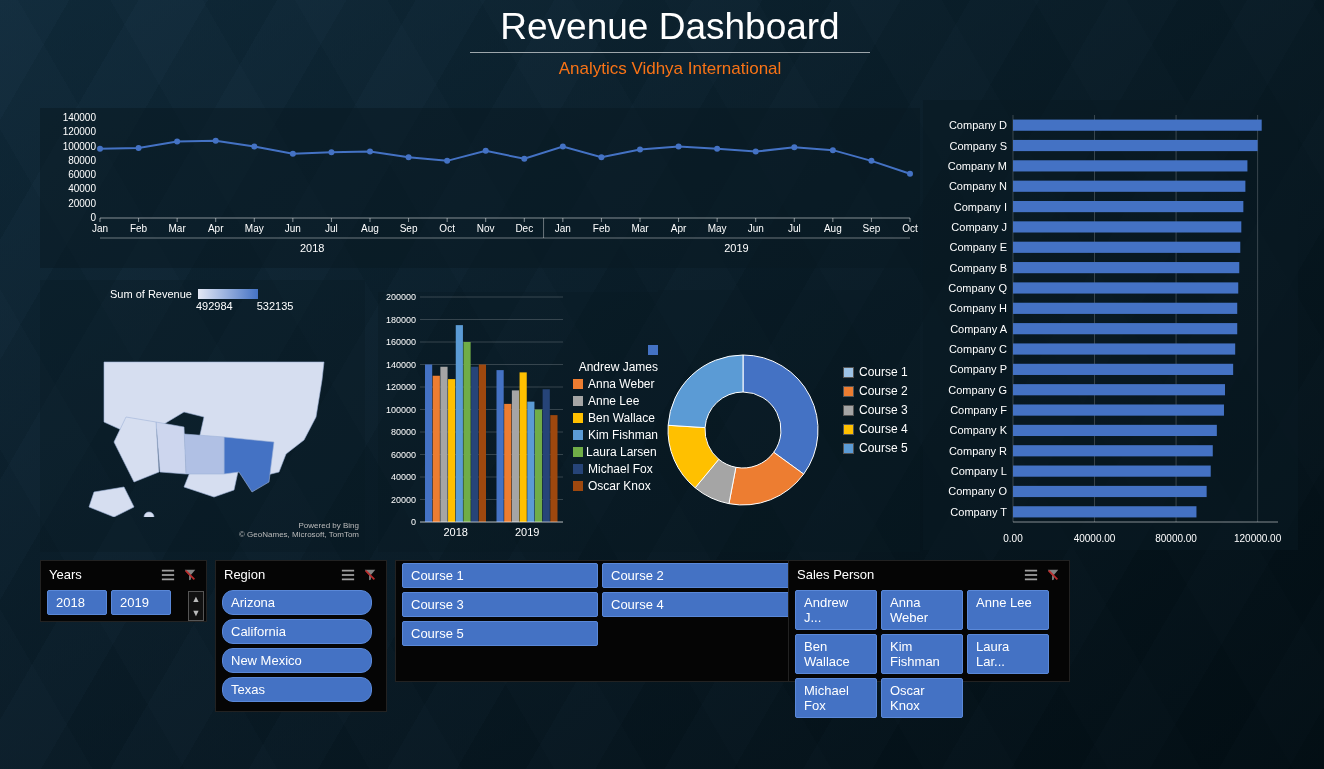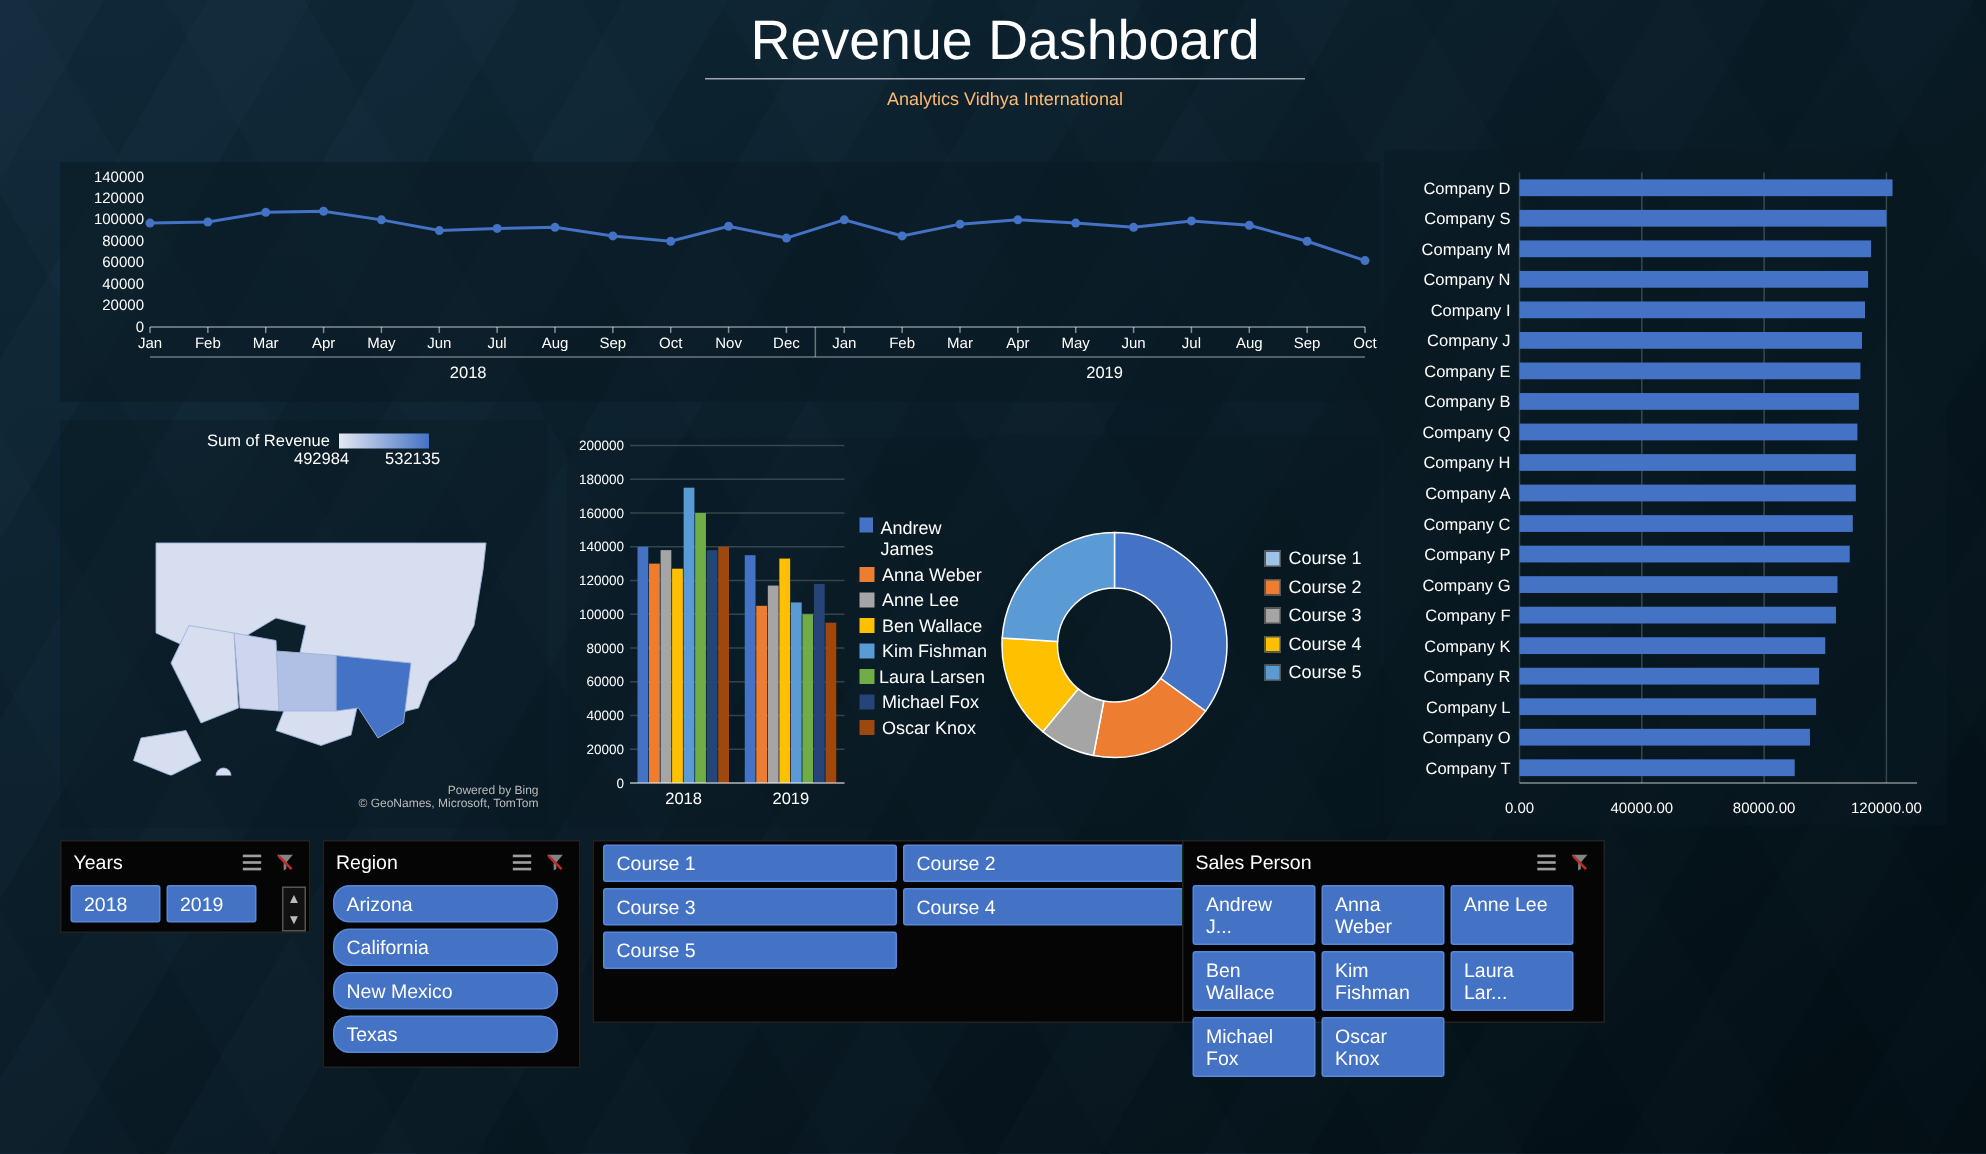--- a/index.html
+++ b/index.html
@@ -18,21 +18,21 @@
     width:1324px;height:769px;overflow:hidden;position:relative;
     background:
       linear-gradient(135deg, rgba(10,30,45,.75), rgba(0,10,15,.9)),
       repeating-linear-gradient(120deg, rgba(70,110,140,.25) 0 60px, rgba(20,40,50,.15) 60px 120px),
       repeating-linear-gradient(60deg, rgba(90,120,150,.15) 0 80px, rgba(10,20,30,.1) 80px 160px),
       linear-gradient(#245568, #19323d);
   }
   .layer{position:absolute;}
   .title-wrap{left:470px;top:6px;text-align:center;width:400px;}
   .title{font-size:37px;font-weight:300;color:#fff;border-bottom:1px solid rgba(255,255,255,.6);padding:0 4px 4px;}
-  .subtitle{font-size:12px;margin-top:6px;color:#fdba74;}
+  .subtitle{font-size:17px;margin-top:6px;color:#f97316;}
   .panel{background:var(--panel);}
   
   .line-panel{left:40px;top:108px;width:880px;height:160px;background:var(--panel2);}
   
   .map-panel{left:40px;top:280px;width:325px;height:272px;}
   
   .gbar-panel{left:378px;top:292px;width:280px;height:260px;}
   
   .donut-panel{left:658px;top:290px;width:262px;height:262px;}
   
@@ -141,21 +141,21 @@
       <text x="870" y="124" text-anchor="middle" font-size="10" fill="#fff">Oct</text>
       <line x1="870" y1="110" x2="870" y2="114" stroke="rgba(255,255,255,.5)"></line>
       <text x="272.14285714285717" y="144" text-anchor="middle" font-size="11" fill="#fff">2018</text>
       <text x="696.4285714285714" y="144" text-anchor="middle" font-size="11" fill="#fff">2019</text>
       <line x1="60" y1="130" x2="870" y2="130" stroke="rgba(255,255,255,.4)"></line>
       <line x1="503.5714285714286" y1="110" x2="503.5714285714286" y2="130" stroke="rgba(255,255,255,.4)"></line>
     </svg>
 </div>
 
 <div class="layer panel map-panel" style="padding:8px 6px;box-sizing:border-box;">
-  <div class="mini-legend" style="margin-left:92px;">
+  <div class="mini-legend" style="margin-left:64px;">
     <span>Sum of Revenue</span>
     <span class="lg-grad"></span>
   </div>
   <div class="tiny" style="margin-left:150px;display:flex;gap:24px;align-items:flex-end;">
     <span>492984</span>
     <span>532135</span>
   </div>
   <svg width="320" height="205">
     <g transform="translate(18,10) scale(1.0)">
       <path d="M40 40 L260 40 L258 58 L252 95 L240 118 L222 132 L215 150 L195 155 L175 145 L170 168 L150 175 L120 165 L130 140 L140 95 L120 90 L90 108 L62 110 L40 100 Z" fill="#d6def0" stroke="#9fb3d9" stroke-width="0.6"></path>
@@ -210,21 +210,21 @@
       <rect x="133.875" y="98.375" width="7.1875" height="131.625" fill="#a5a5a5"></rect>
       <rect x="141.5625" y="80.375" width="7.1875" height="149.625" fill="#ffc000"></rect>
       <rect x="149.25" y="109.625" width="7.1875" height="120.375" fill="#5b9bd5"></rect>
       <rect x="156.9375" y="117.5" width="7.1875" height="112.5" fill="#70ad47"></rect>
       <rect x="164.625" y="97.25" width="7.1875" height="132.75" fill="#264478"></rect>
       <rect x="172.3125" y="123.125" width="7.1875" height="106.875" fill="#9e480e"></rect>
       <text x="149.25" y="244" text-anchor="middle" font-size="11" fill="#fff">2019</text>
       <line x1="42" y1="230" x2="185" y2="230" stroke="rgba(255,255,255,.6)"></line>
     </svg>
   <div id="gbarlegend" style="position:absolute;left:195px;top:50px;font-size:12px;color:#fff;">
-      <div style="display: flex; align-items: flex-start; gap: 5px; margin: 3px 0px;">
+      <div style="display: flex; align-items: flex-end; gap: 5px; margin: 3px 0px; flex-direction: column;">
         <span style="width:10px;height:10px;background:#4472c4;display:inline-block"></span>
         <span>Andrew James</span>
       </div>
       <div style="display: flex; align-items: center; gap: 5px; margin: 3px 0px;">
         <span style="width:10px;height:10px;background:#ed7d31;display:inline-block"></span>
         <span>Anna Weber</span>
       </div>
       <div style="display: flex; align-items: center; gap: 5px; margin: 3px 0px;">
         <span style="width:10px;height:10px;background:#a5a5a5;display:inline-block"></span>
         <span>Anne Lee</span>

